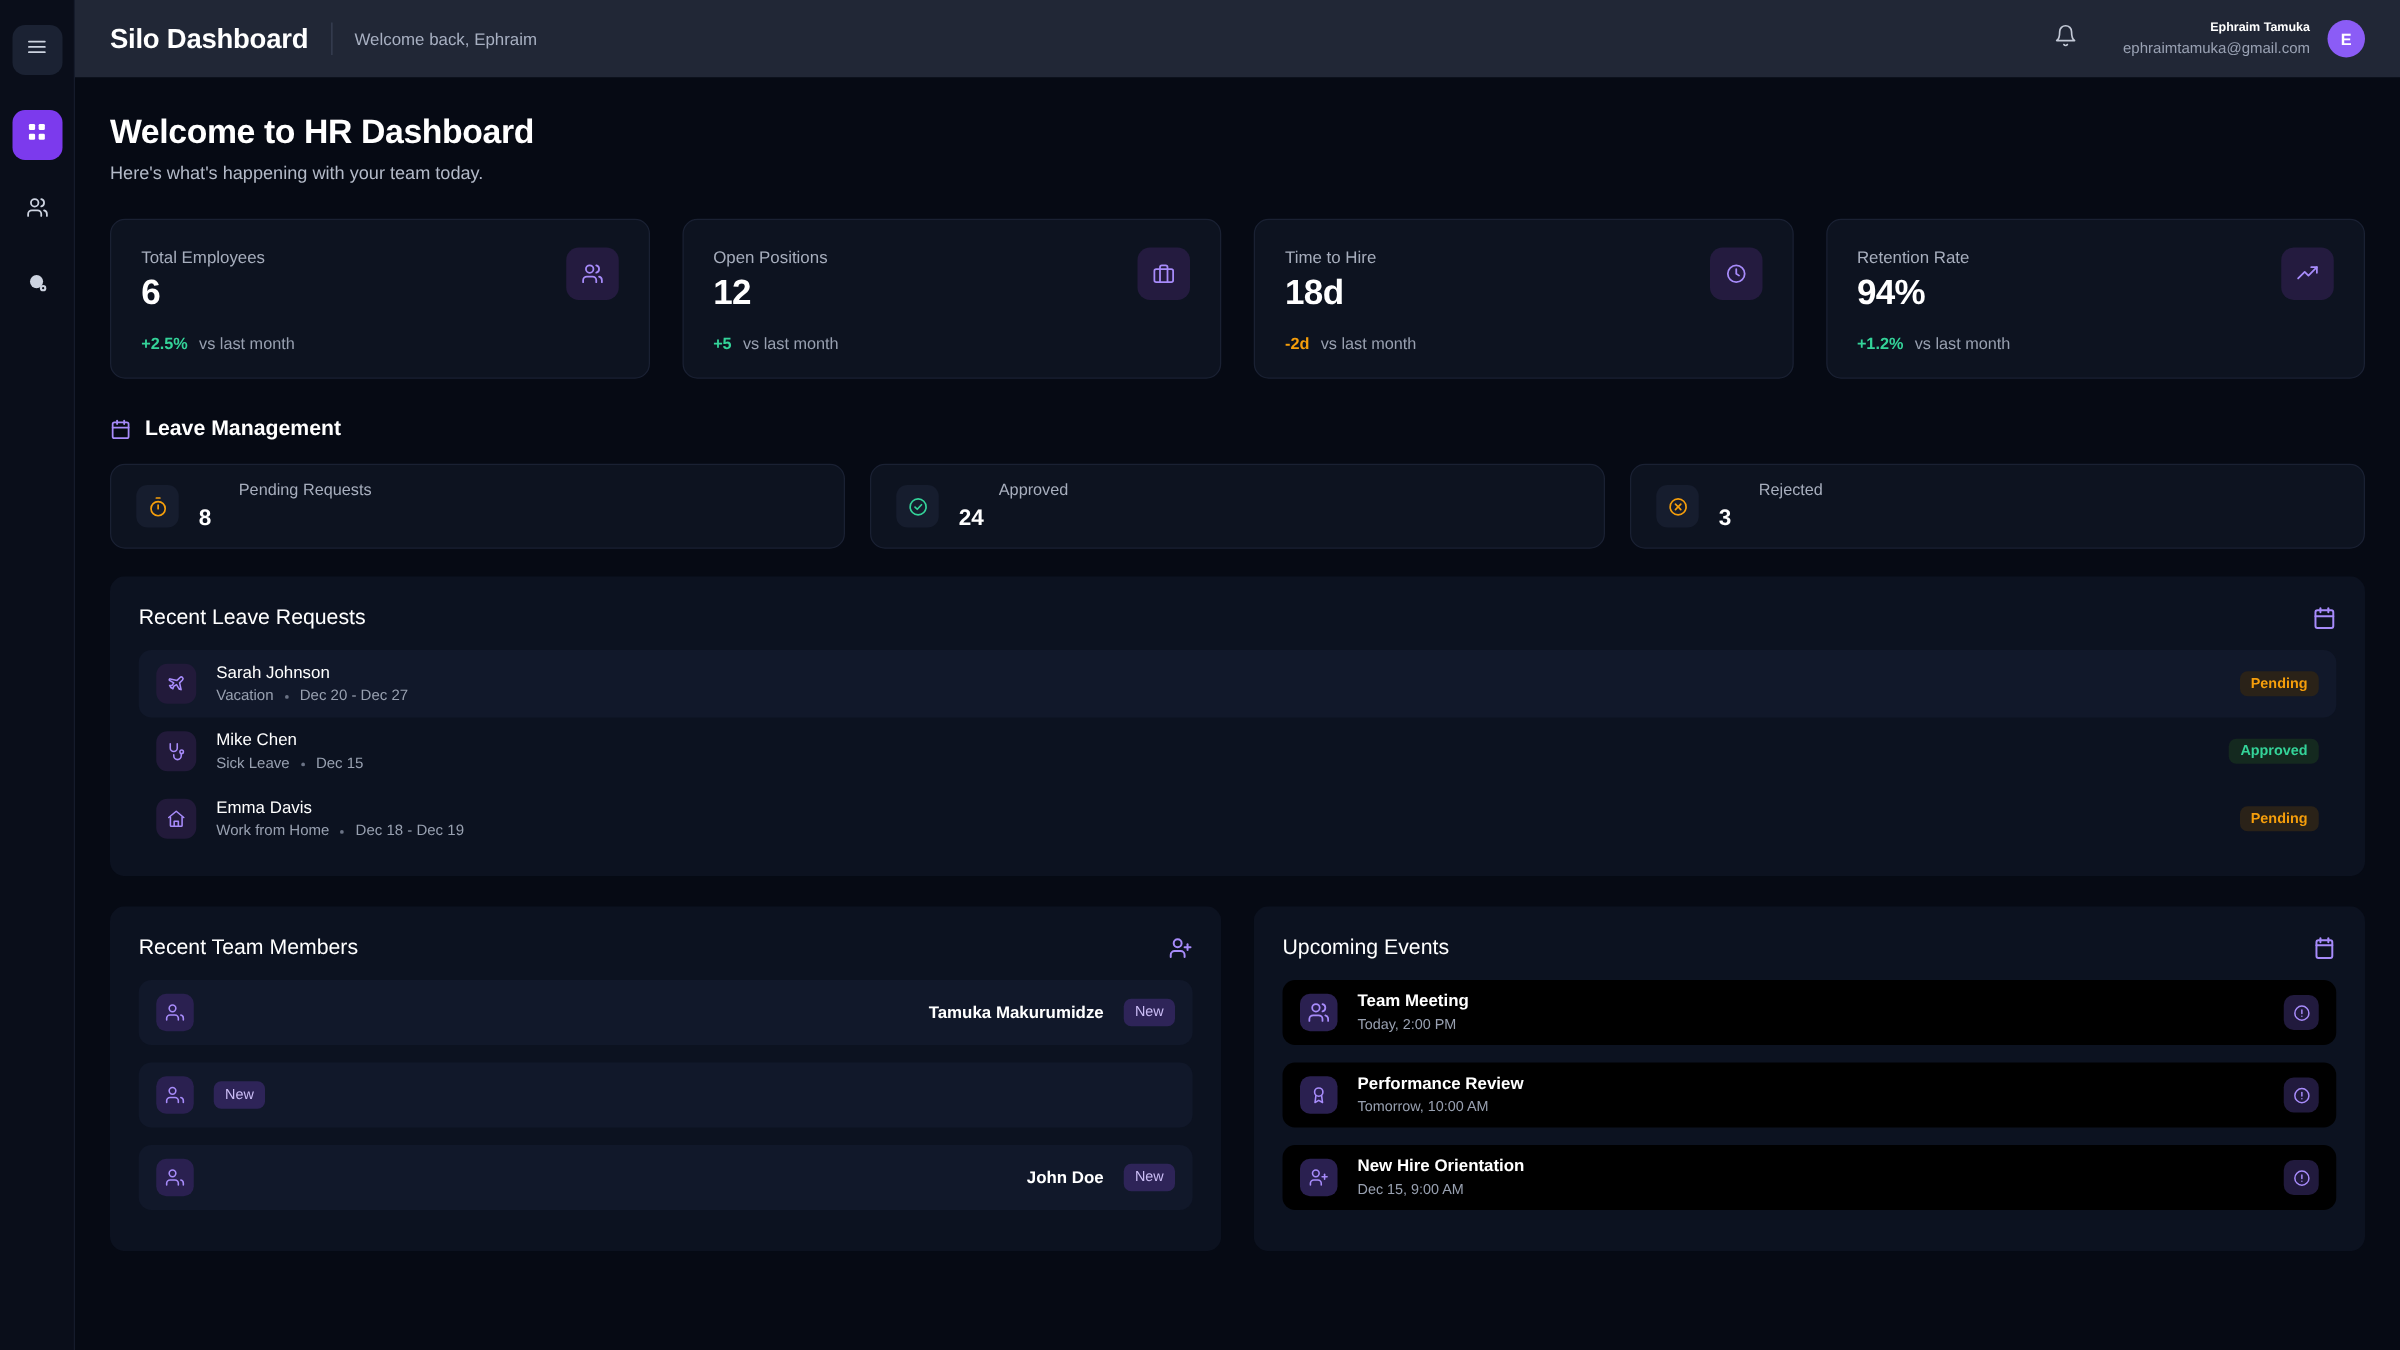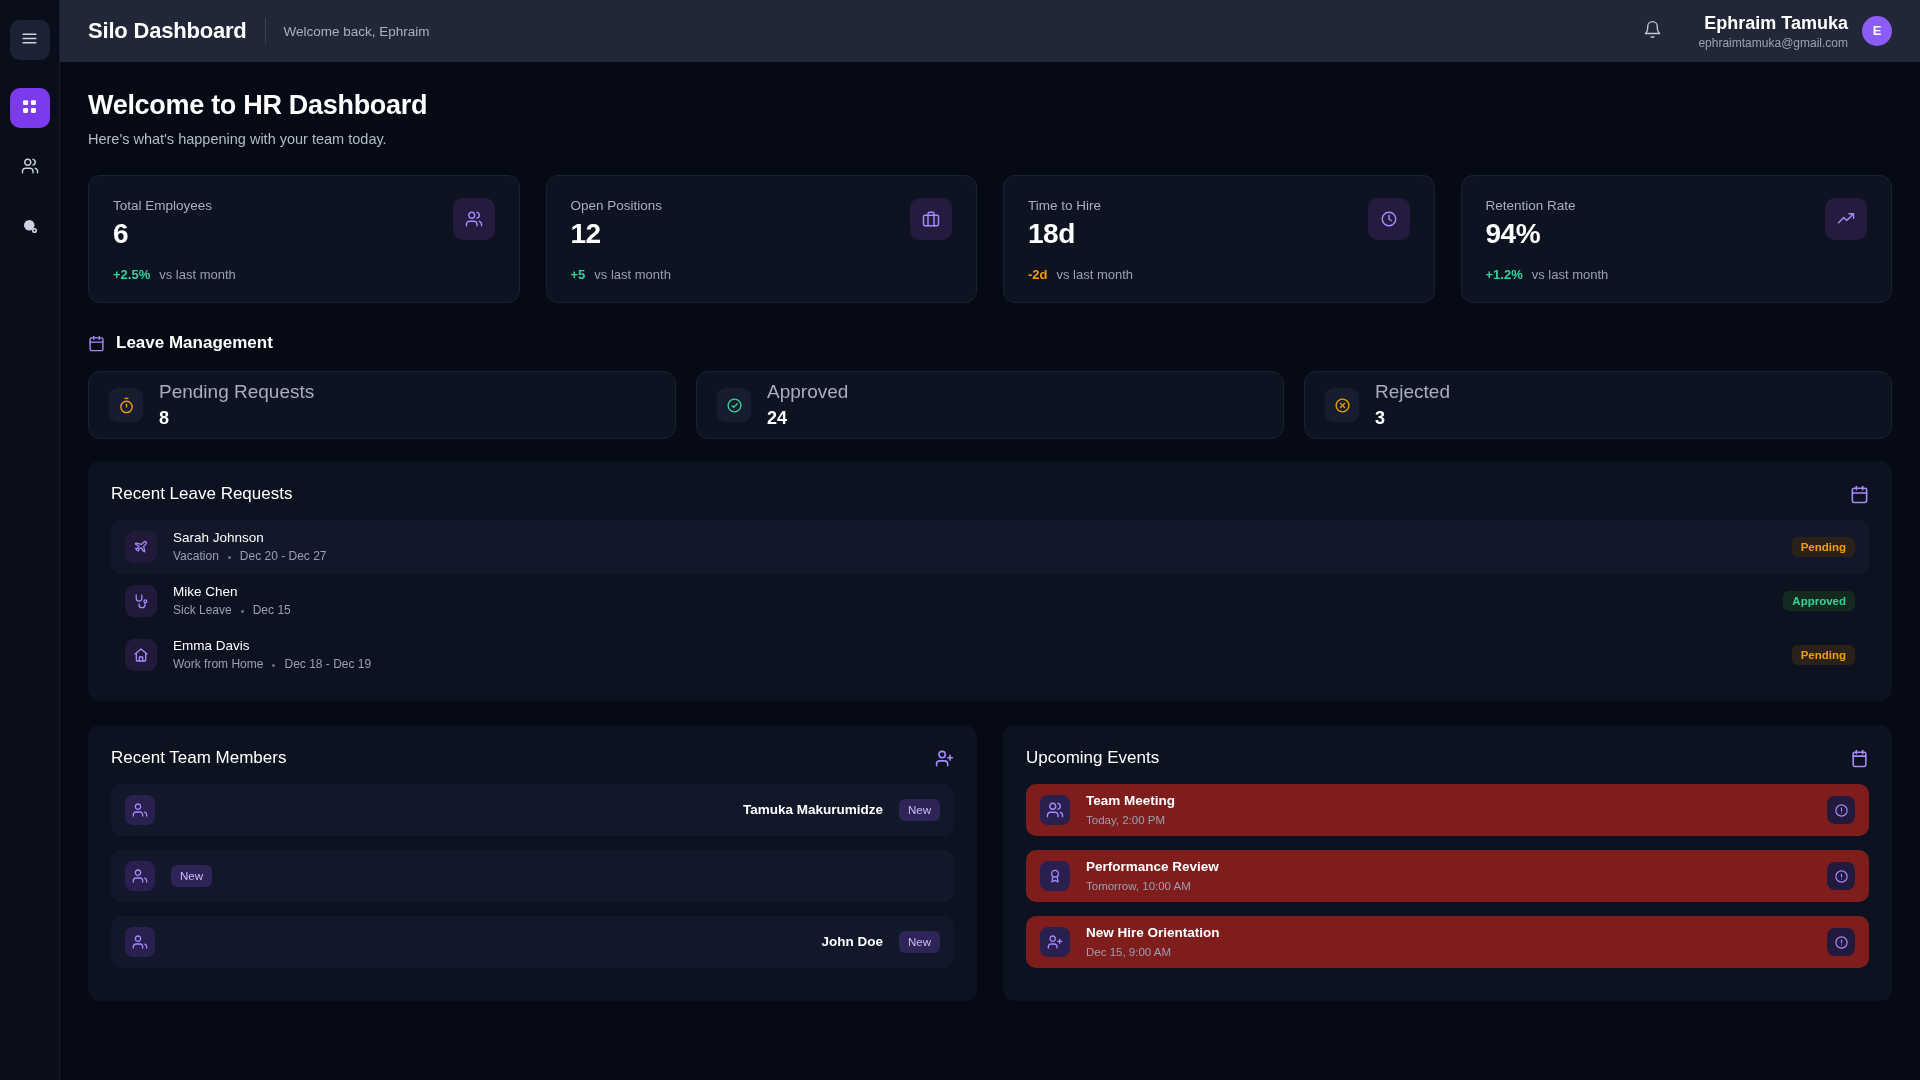--- a/index.html
+++ b/index.html
@@ -38,21 +38,21 @@
     display: flex; align-items: center;
     padding: 0 28px 0 28px;
   }
   .brand { font-size: 22px; font-weight: bold; color: #ffffff; letter-spacing: -0.2px; }
   .brand-sep { width: 1px; height: 26px; background: #3a4255; margin: 0 18px; }
   .welcome-back { font-size: 13.5px; color: #a8b0c2; }
   .topbar-spacer { flex: 1; }
   .bell { color: #c3c9d6; margin-right: 36px; cursor: pointer; display: flex; }
   .user-block { display: flex; align-items: center; gap: 14px; cursor: pointer; }
   .user-text { text-align: right; line-height: 1.35; }
-  .user-name { font-size: 18px; font-weight: bold; color: #ffffff; }
+  .user-name { font-size: 10px; font-weight: bold; color: #ffffff; }
   .user-mail { font-size: 12px; color: #9aa2b4; }
   .avatar {
     width: 30px; height: 30px; border-radius: 50%;
     background: #8b5cf6; color: #fff; font-size: 13px; font-weight: bold;
     display: flex; align-items: center; justify-content: center;
   }
 
   
   .main { flex: 1; background: #060a14; padding: 28px 28px 0 28px; overflow: hidden; }
   .page-title { font-size: 27px; font-weight: bold; color: #ffffff; letter-spacing: -0.3px; }
@@ -88,21 +88,21 @@
     flex: 1; background: #0d1320; border: 1px solid #1a2133;
     border-radius: 12px; padding: 16px 20px; height: 68px;
     display: flex; align-items: center; gap: 16px;
   }
   .leave-ico {
     width: 34px; height: 34px; border-radius: 9px;
     background: #161d2e; display: flex; align-items: center; justify-content: center;
     flex: 0 0 34px;
   }
   .leave-texts { line-height: 1.25; }
-  .leave-label { font-size: 19px; color: #a7aebd; }
+  .leave-label { font-size: 13px; color: #a7aebd; margin-left: 32px; }
   .leave-num { font-size: 18px; font-weight: bold; color: #ffffff; margin-top: 3px; }
 
   
   .panel {
     background: #0c1220; border: 1px solid #19203000;
     border-radius: 12px; padding: 22px 22px 18px 22px;
   }
   .panel-head { display: flex; align-items: center; justify-content: space-between; }
   .panel-title { font-size: 17px; font-weight: normal; color: #ffffff; }
   .panel-ico { color: #a78bfa; display: flex; cursor: pointer; }
@@ -149,21 +149,21 @@
   .member-main { flex: 1; line-height: 1.3; }
   .member-name { font-size: 13.5px; font-weight: bold; color: #ffffff; }
   .member-sub { font-size: 11.5px; color: #98a0b0; margin-top: 2px; }
   .chip-new {
     font-size: 11.5px; color: #cbbdf5; background: #2e2458;
     border-radius: 6px; padding: 5px 9px;
   }
 
   .event-row {
     display: flex; align-items: center; gap: 16px;
-    background: #7f1d1d; border-radius: 10px;
+    background: #000000; border-radius: 10px;
     padding: 11px 14px; height: 52px; margin-bottom: 14px;
   }
   .event-ico {
     width: 30px; height: 30px; border-radius: 8px;
     background: #2a2050; color: #a78bfa; flex: 0 0 30px;
     display: flex; align-items: center; justify-content: center;
   }
   .event-main { flex: 1; line-height: 1.3; }
   .event-title { font-size: 13.5px; font-weight: bold; color: #ffffff; }
   .event-time { font-size: 11.5px; color: #98a0b0; margin-top: 3px; }

